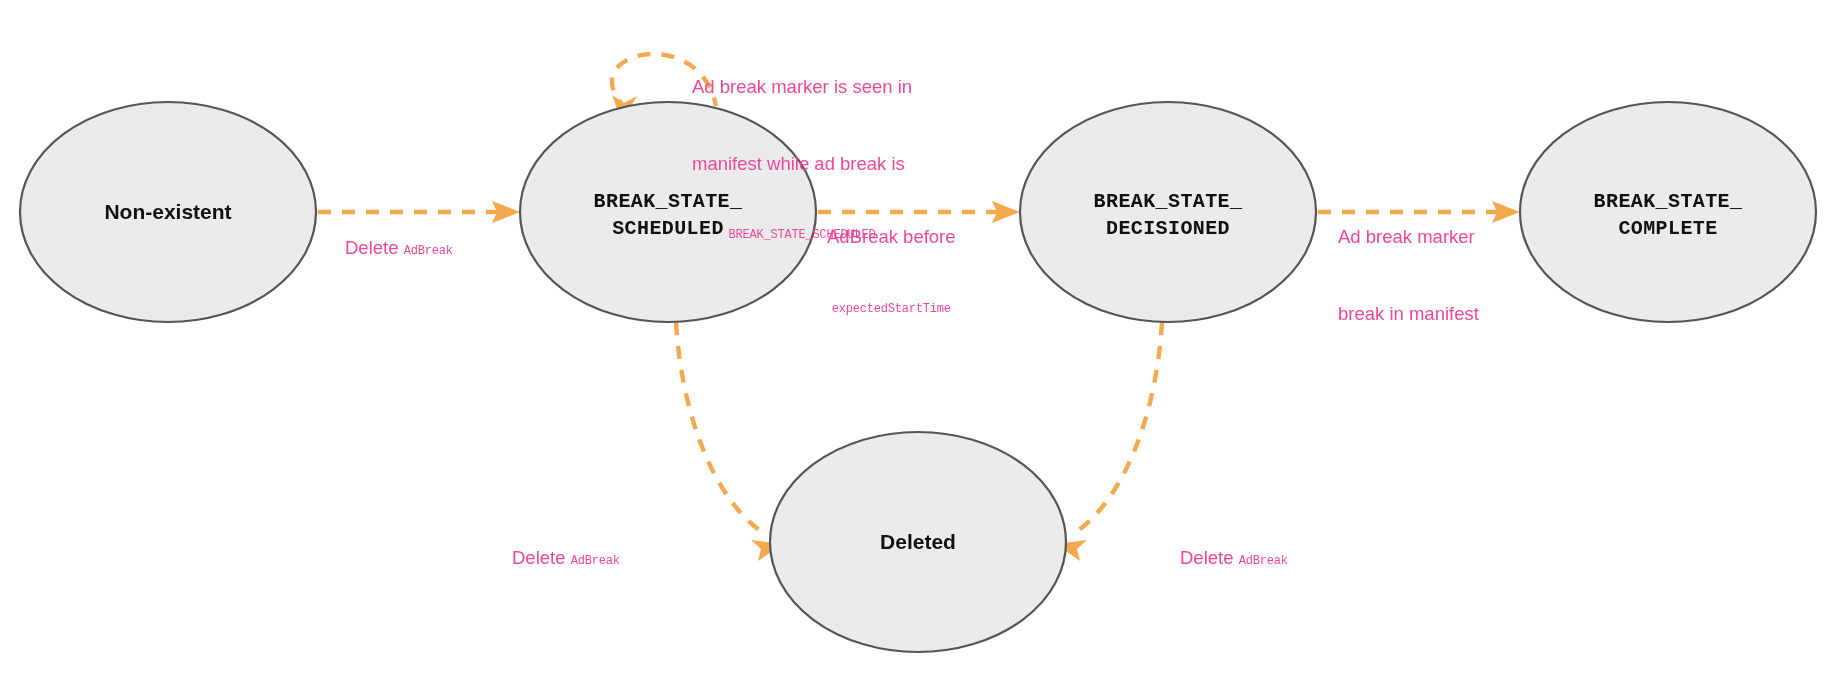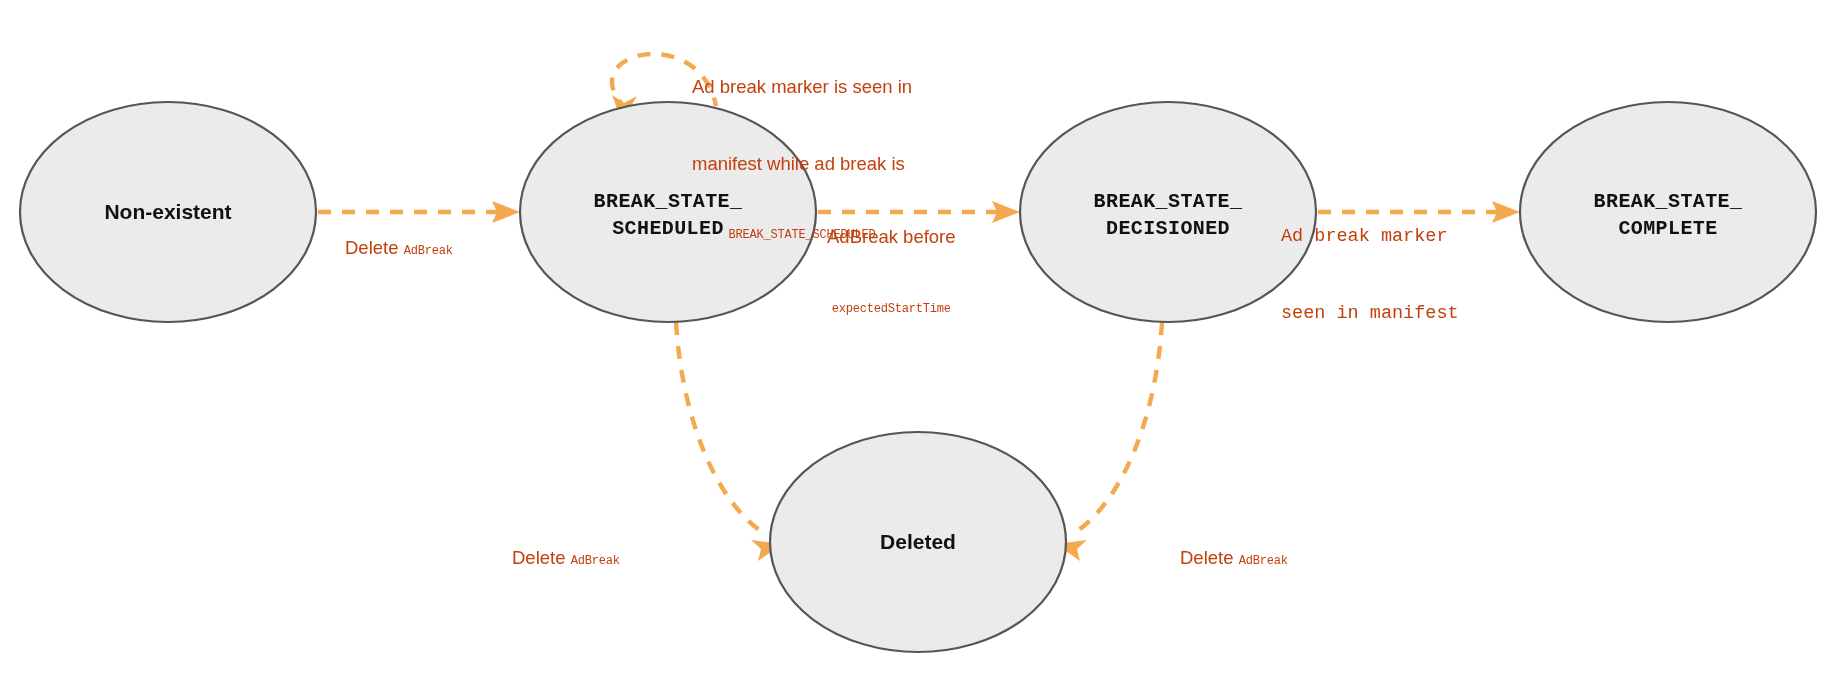--- a/index.html
+++ b/index.html
@@ -51,21 +51,21 @@
     stroke-linecap: butt;
   }
   .edge-head {
     fill: #f5a94e;
     stroke: none;
   }
   .lbl-box {
     position: absolute;
     line-height: 1.38;
     white-space: pre;
-    color: #c2410c;
+    color: #ec4899;
     font-size: 18.5px;
     font-family: "Liberation Sans", sans-serif;
   }
   .lbl-box .mono {
     font-family: Liberation Mono, monospace;
     font-size: 12px;
     letter-spacing: -0.2px;
     text-align: center;
   }
   .lbl-line { display: block; }
@@ -145,23 +145,23 @@
     <span class="lbl-line">Ad break marker is seen in</span>
     <span class="lbl-line">manifest while ad break is</span>
     <span class="lbl-line mono">BREAK_STATE_SCHEDULED</span>
   </div>
 
   <div class="lbl-box" style="left:827px; top:173px;">
     <span class="lbl-line">AdBreak before</span>
     <span class="lbl-line mono">expectedStartTime</span>
   </div>
 
-  <div class="lbl-box" style="left:1281px; top:173px;font-family:Liberation Mono, monospace;">
+  <div class="lbl-box" style="left:1338px; top:173px;">
     <span class="lbl-line">Ad break marker</span>
-    <span class="lbl-line">seen in manifest</span>
+    <span class="lbl-line">break in manifest</span>
   </div>
 
   <div class="lbl-box" style="left:512px; top:494px;">
     <span class="lbl-line"><span>Delete </span><span class="mono">AdBreak</span></span>
   </div>
 
   <div class="lbl-box" style="left:1180px; top:494px;">
     <span class="lbl-line"><span>Delete </span><span class="mono">AdBreak</span></span>
   </div>
 

